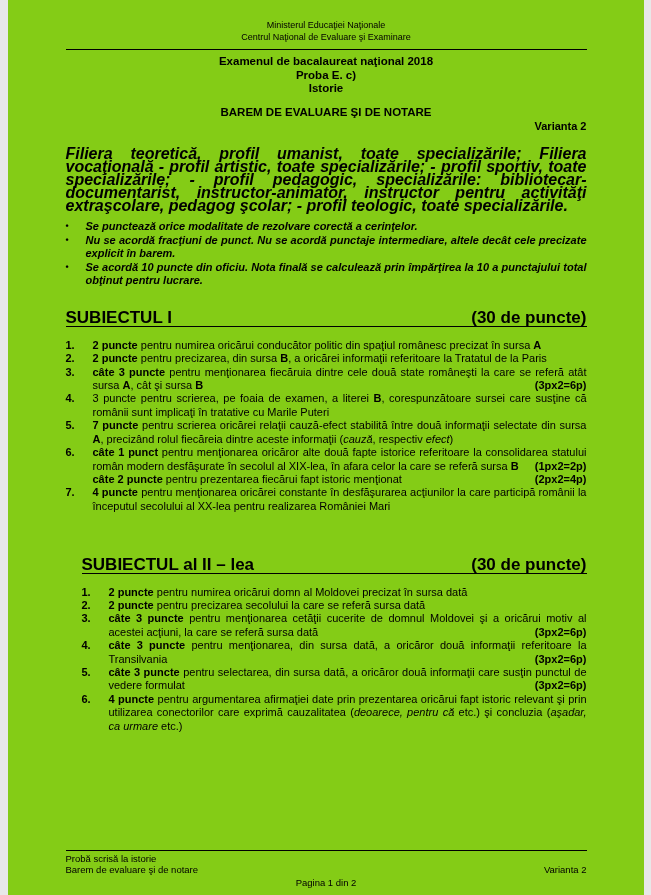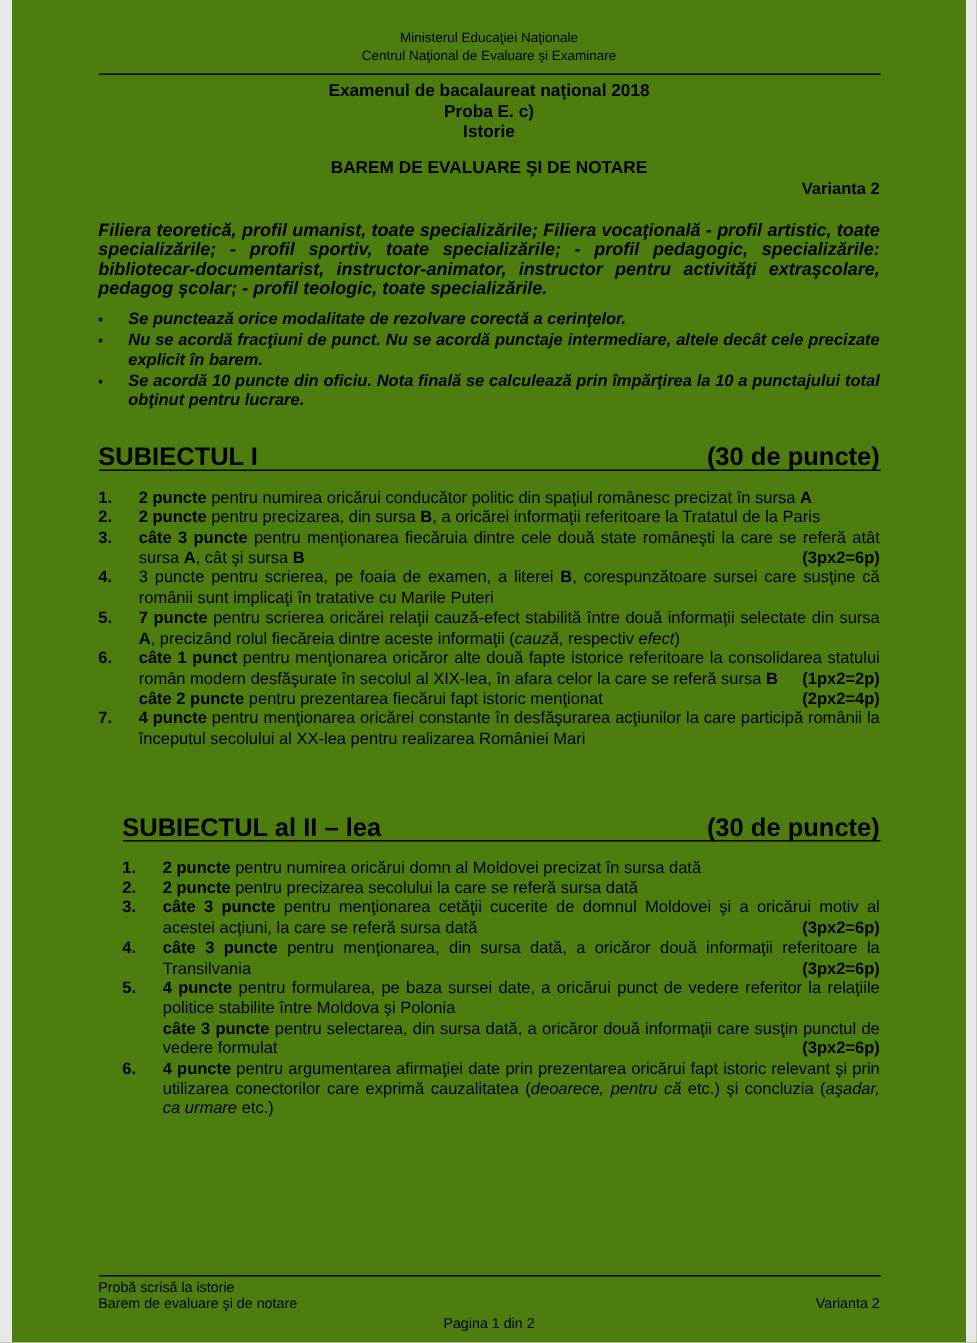--- a/index.html
+++ b/index.html
@@ -1,40 +1,40 @@
 <!DOCTYPE html>
 <html><head>
 <meta charset="utf-8">
 <style>
   html,body { margin:0; padding:0; background:#e8e8e8; }
   .page {
     position:relative;
     width:636px; height:895px;
     margin:0 auto;
-    background:#4d7c0f;
+    background:#84cc16;
     color:#000;
     font-family:"Liberation Sans", sans-serif;
     font-size:11px;
     line-height:13.4px;
     overflow:hidden;
     box-sizing:border-box;
   }
   .content { padding:20px 57px 0 58px; }
 
   .doc-header { text-align:center; font-size:9px; line-height:11.5px; }
   .header-rule { border:none; border-top:1.4px solid #000; margin:6px 0 0 0; }
 
   .title-block { margin-top:5px; text-align:center; font-weight:bold; font-size:11.5px; line-height:13.5px; }
   .barem-line { margin-top:10px; }
   .variant-line { text-align:right; font-weight:bold; font-size:11px; margin-top:1px; }
 
   .filiera {
     margin:14px 0 0 0;
     font-weight:bold; font-style:italic;
-    font-size:12px; line-height:13px;
+    font-size:16px; line-height:13px;
     text-align:justify;
   }
 
   .rules { margin:8px 0 0 0; padding:0; font-weight:bold; }
   .rule { display:flex; }
   .rule .marker { width:20px; flex-shrink:0; font-size:9px; }
   .rule .rtext { flex:1; min-width:0; text-align:justify;font-style:italic; }
 
   .section.sec1 { margin-top:24px; }
   .section.sec2 { margin-top:45px;margin-left:16px; }
@@ -175,21 +175,20 @@
           </div>
           <div class="item">
             <div class="num">4.</div>
             <div class="body">
               <div class="block"><span style="font-weight: bold;">câte 3 puncte</span><span> pentru menţionarea, din sursa dată, a oricăror două informaţii referitoare la Transilvania</span><span class="pts">(3px2=6p)</span></div>
             </div>
           </div>
           <div class="item">
             <div class="num">5.</div>
             <div class="body">
-              <div class="block"><span style="font-weight: bold;">4 puncte</span><span> pentru formularea, pe baza sursei date, a oricărui punct de vedere referitor la relaţiile politice stabilite între Moldova şi Polonia</span></div>
               <div class="block"><span style="font-weight: bold;">câte 3 puncte</span><span> pentru selectarea, din sursa dată, a oricăror două informaţii care susţin punctul de vedere formulat</span><span class="pts">(3px2=6p)</span></div>
             </div>
           </div>
           <div class="item">
             <div class="num">6.</div>
             <div class="body">
               <div class="block"><span style="font-weight: bold;">4 puncte</span><span> pentru argumentarea afirmaţiei date prin prezentarea oricărui fapt istoric relevant şi prin utilizarea conectorilor care exprimă cauzalitatea (</span><span style="font-style: italic;">deoarece, pentru că</span><span> etc.) şi concluzia (</span><span style="font-style: italic;">aşadar, ca urmare</span><span> etc.)</span></div>
             </div>
           </div>
         </div>

